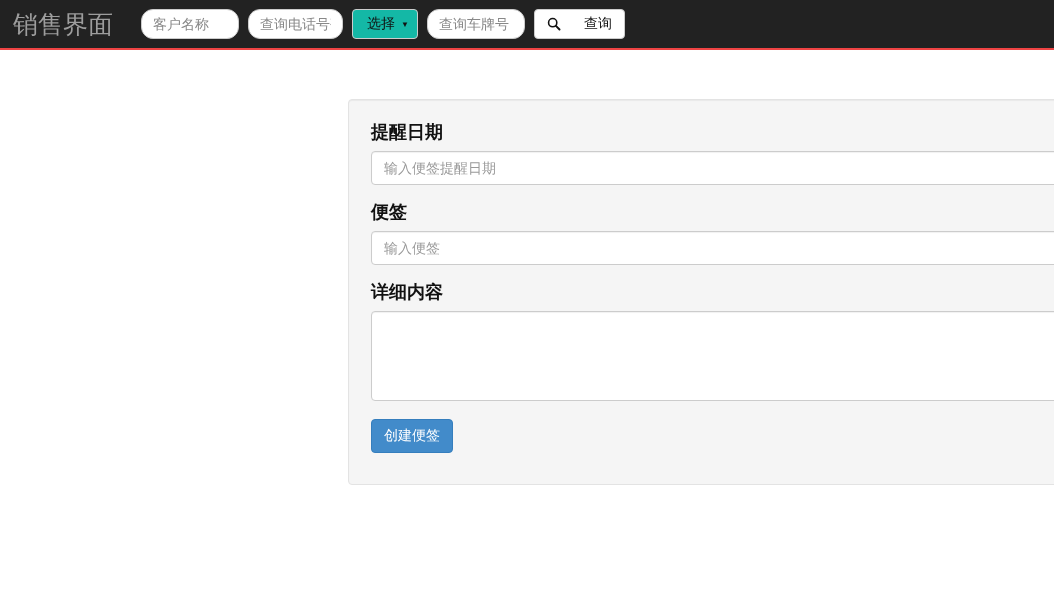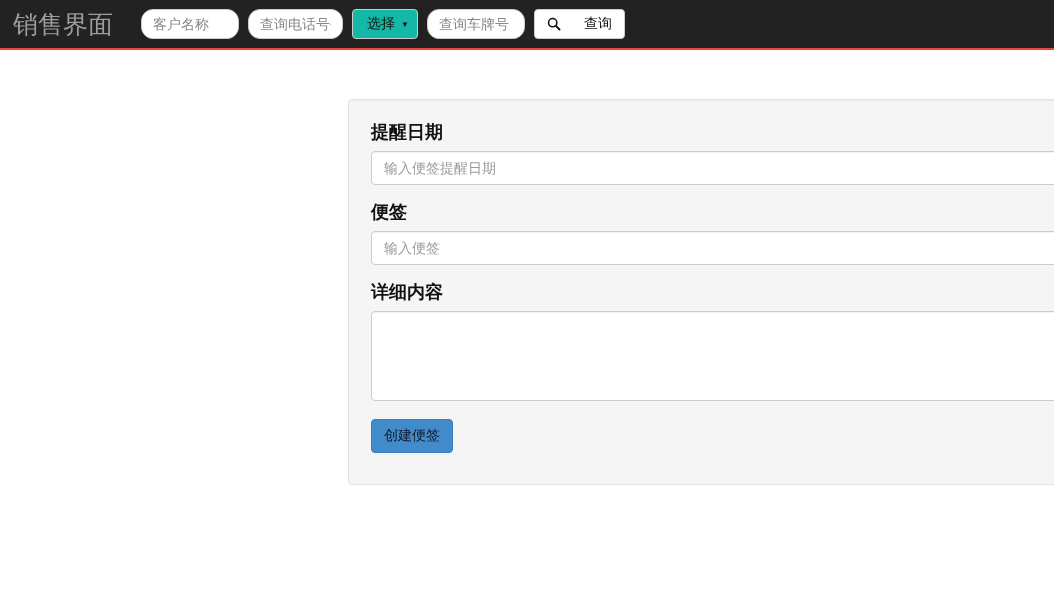--- a/index.html
+++ b/index.html
@@ -97,21 +97,21 @@
     outline: none;
     box-shadow: inset 0 1px 1px rgba(0,0,0,.06);
   }
   .form-input { height: 34px; margin-bottom: 17px; }
   .form-input::placeholder, .form-textarea::placeholder { color: #999; opacity: 1; }
   .form-textarea { height: 90px; resize: none; }
   .submit-btn {
     margin-top: 18px;
     background: #428bca;
     border: 1px solid #357ebd;
-    color: #0f172a;
+    color: #ffffff;
     font-size: 14px;
     padding: 7px 12px;
     border-radius: 4px;
     cursor: pointer;
   }
 </style>
 </head>
 <body>
 
 <div class="navbar">

